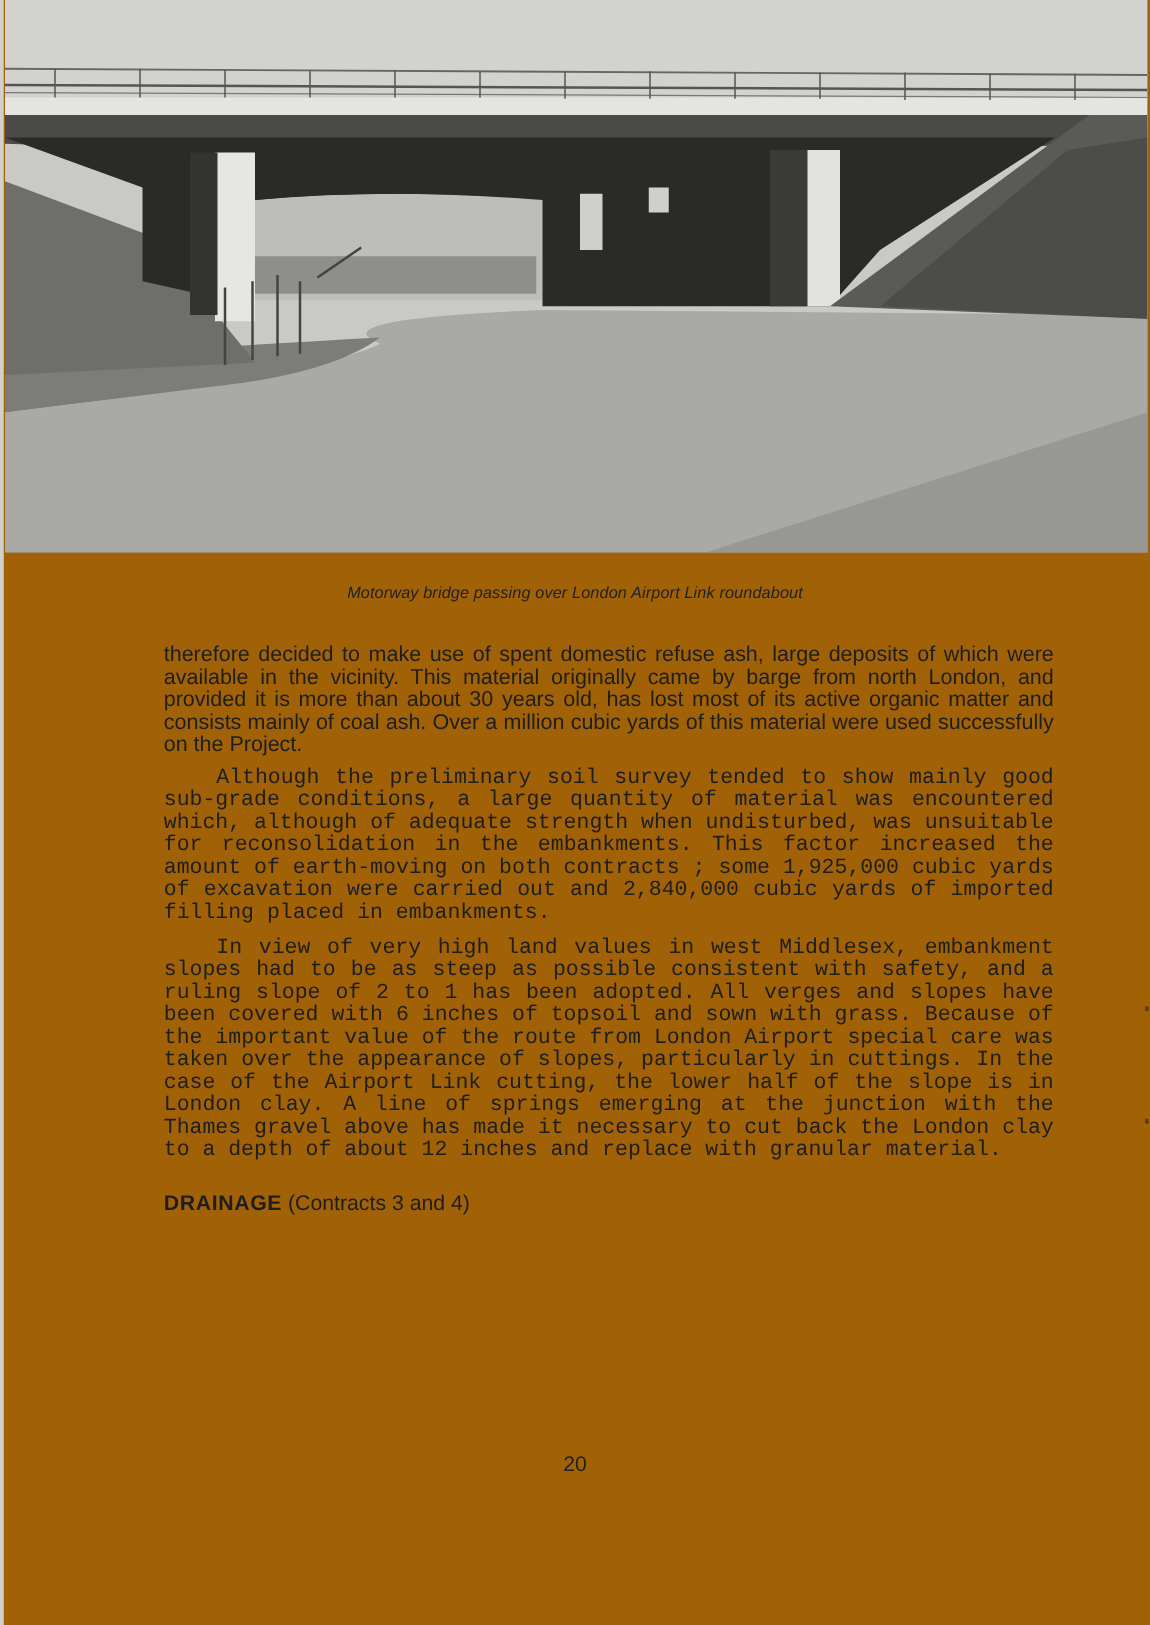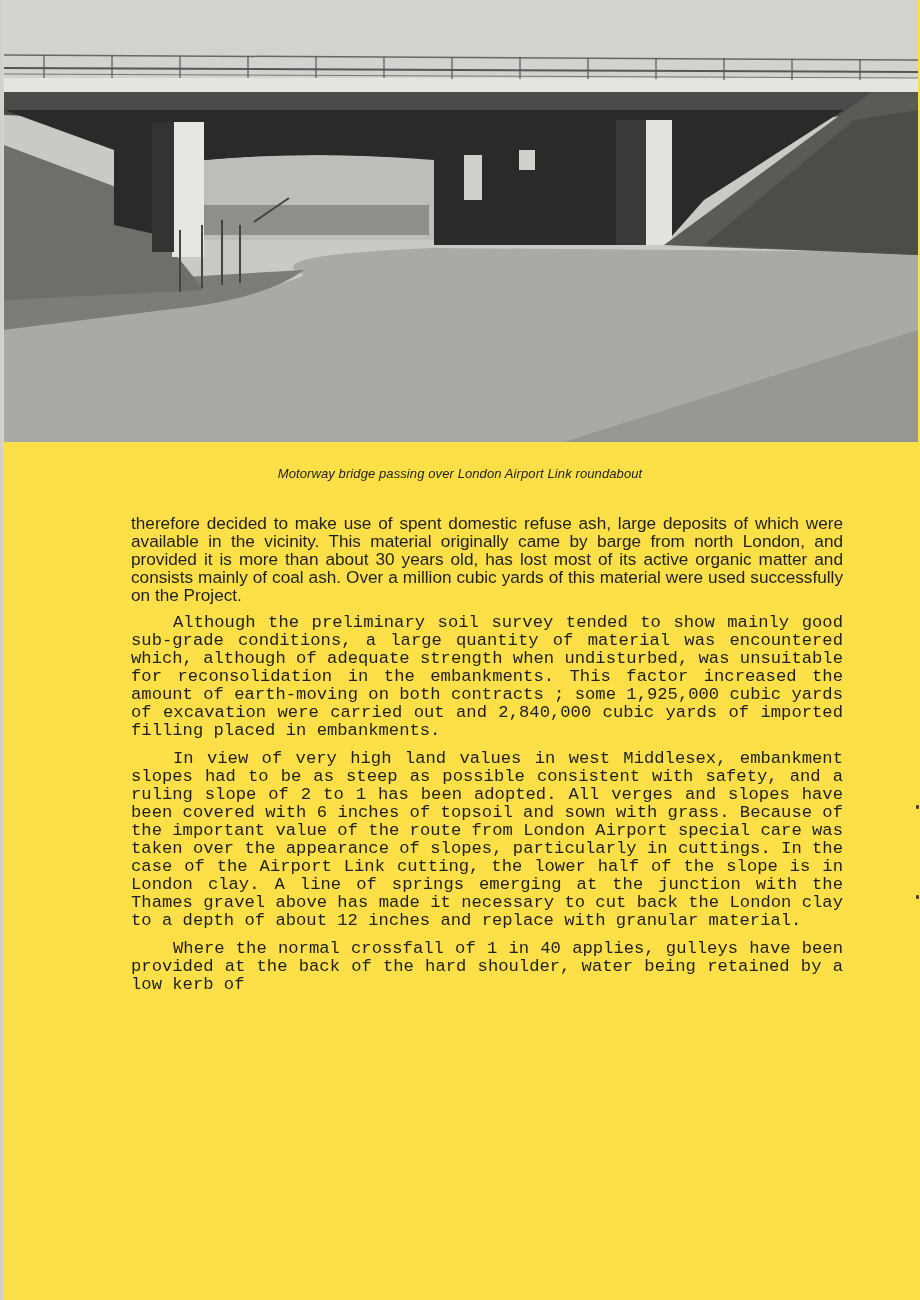--- a/index.html
+++ b/index.html
@@ -3,21 +3,21 @@
   <meta charset="utf-8">
   <style>
     html, body { margin: 0; padding: 0; }
     body {
       width: 920px; height: 1300px; overflow: hidden;
       background: #f3f3f1;
       font-family: "Liberation Sans", "DejaVu Sans", sans-serif;
       color: #1c1c1c;
       position: relative;
     }
-    .page { position: absolute; left: 0; top: 0; width: 920px; height: 1300px; background: #fde047; }
+    .page { position: absolute; left: 0; top: 0; width: 920px; height: 1300px; background: #a16207; }
     .edge-left { position: absolute; left: 0; top: 0; width: 3px; height: 1300px; background: #d0d0cc; }
     .photo { position: absolute; left: 4px; top: 0; width: 914px; height: 442px; overflow: hidden; background: #9a9a98; }
     .photo svg { display: block; width: 914px; height: 442px; }
     .caption {
       position: absolute; left: 0; top: 466px; width: 920px; text-align: center;
       font-style: italic; font-size: 13px; color: #222; letter-spacing: 0.1px;
     }
     .body-text {
       position: absolute; left: 131px; top: 514px; width: 712px;
       font-size: 17.2px; line-height: 18px; color: #1e1e1e;
@@ -98,19 +98,23 @@
       <line x1="250" y1="222" x2="285" y2="198" stroke="#444" stroke-width="2"></line>
     </svg>
   </div>
 
   <div class="caption">Motorway bridge passing over London Airport Link roundabout</div>
 
   <div class="body-text">
     <p class="para">therefore decided to make use of spent domestic refuse ash, large deposits of which were available in the vicinity.  This material originally came by barge from north London, and provided it is more than about 30 years old, has lost most of its active organic matter and consists mainly of coal ash.  Over a million cubic yards of this material were used successfully on the Project.</p>
     <p class="para indent">Although the preliminary soil survey tended to show mainly good sub-grade conditions, a large quantity of material was encountered which, although of adequate strength when undisturbed, was unsuitable for reconsolidation in the embankments.  This factor increased the amount of earth-moving on both contracts ; some 1,925,000 cubic yards of excavation were carried out and 2,840,000 cubic yards of imported filling placed in embankments.</p>
     <p class="para indent">In view of very high land values in west Middlesex, embankment slopes had to be as steep as possible consistent with safety, and a ruling slope of 2 to 1 has been adopted.  All verges and slopes have been covered with 6 inches of topsoil and sown with grass.  Because of the important value of the route from London Airport special care was taken over the appearance of slopes, particularly in cuttings.  In the case of the Airport Link cutting, the lower half of the slope is in London clay.  A line of springs emerging at the junction with the Thames gravel above has made it necessary to cut back the London clay to a depth of about 12 inches and replace with granular material.</p>
-    <p class="para indent">Where the normal crossfall of 1 in 40 applies, gulleys have been provided at the back of the hard shoulder, water being retained by a low kerb of</p>
+    <div class="section-heading">
+      <span class="h-main">DRAINAGE</span>
+      <span class="h-sub">(Contracts 3 and 4)</span>
+    </div>
   </div>
 
+  <div class="page-number">20</div>
 
   <div class="mark" style="left:916px; top:805px;"></div>
   <div class="mark" style="left:916px; top:895px;"></div>
 </div>
 
 </body></html>

